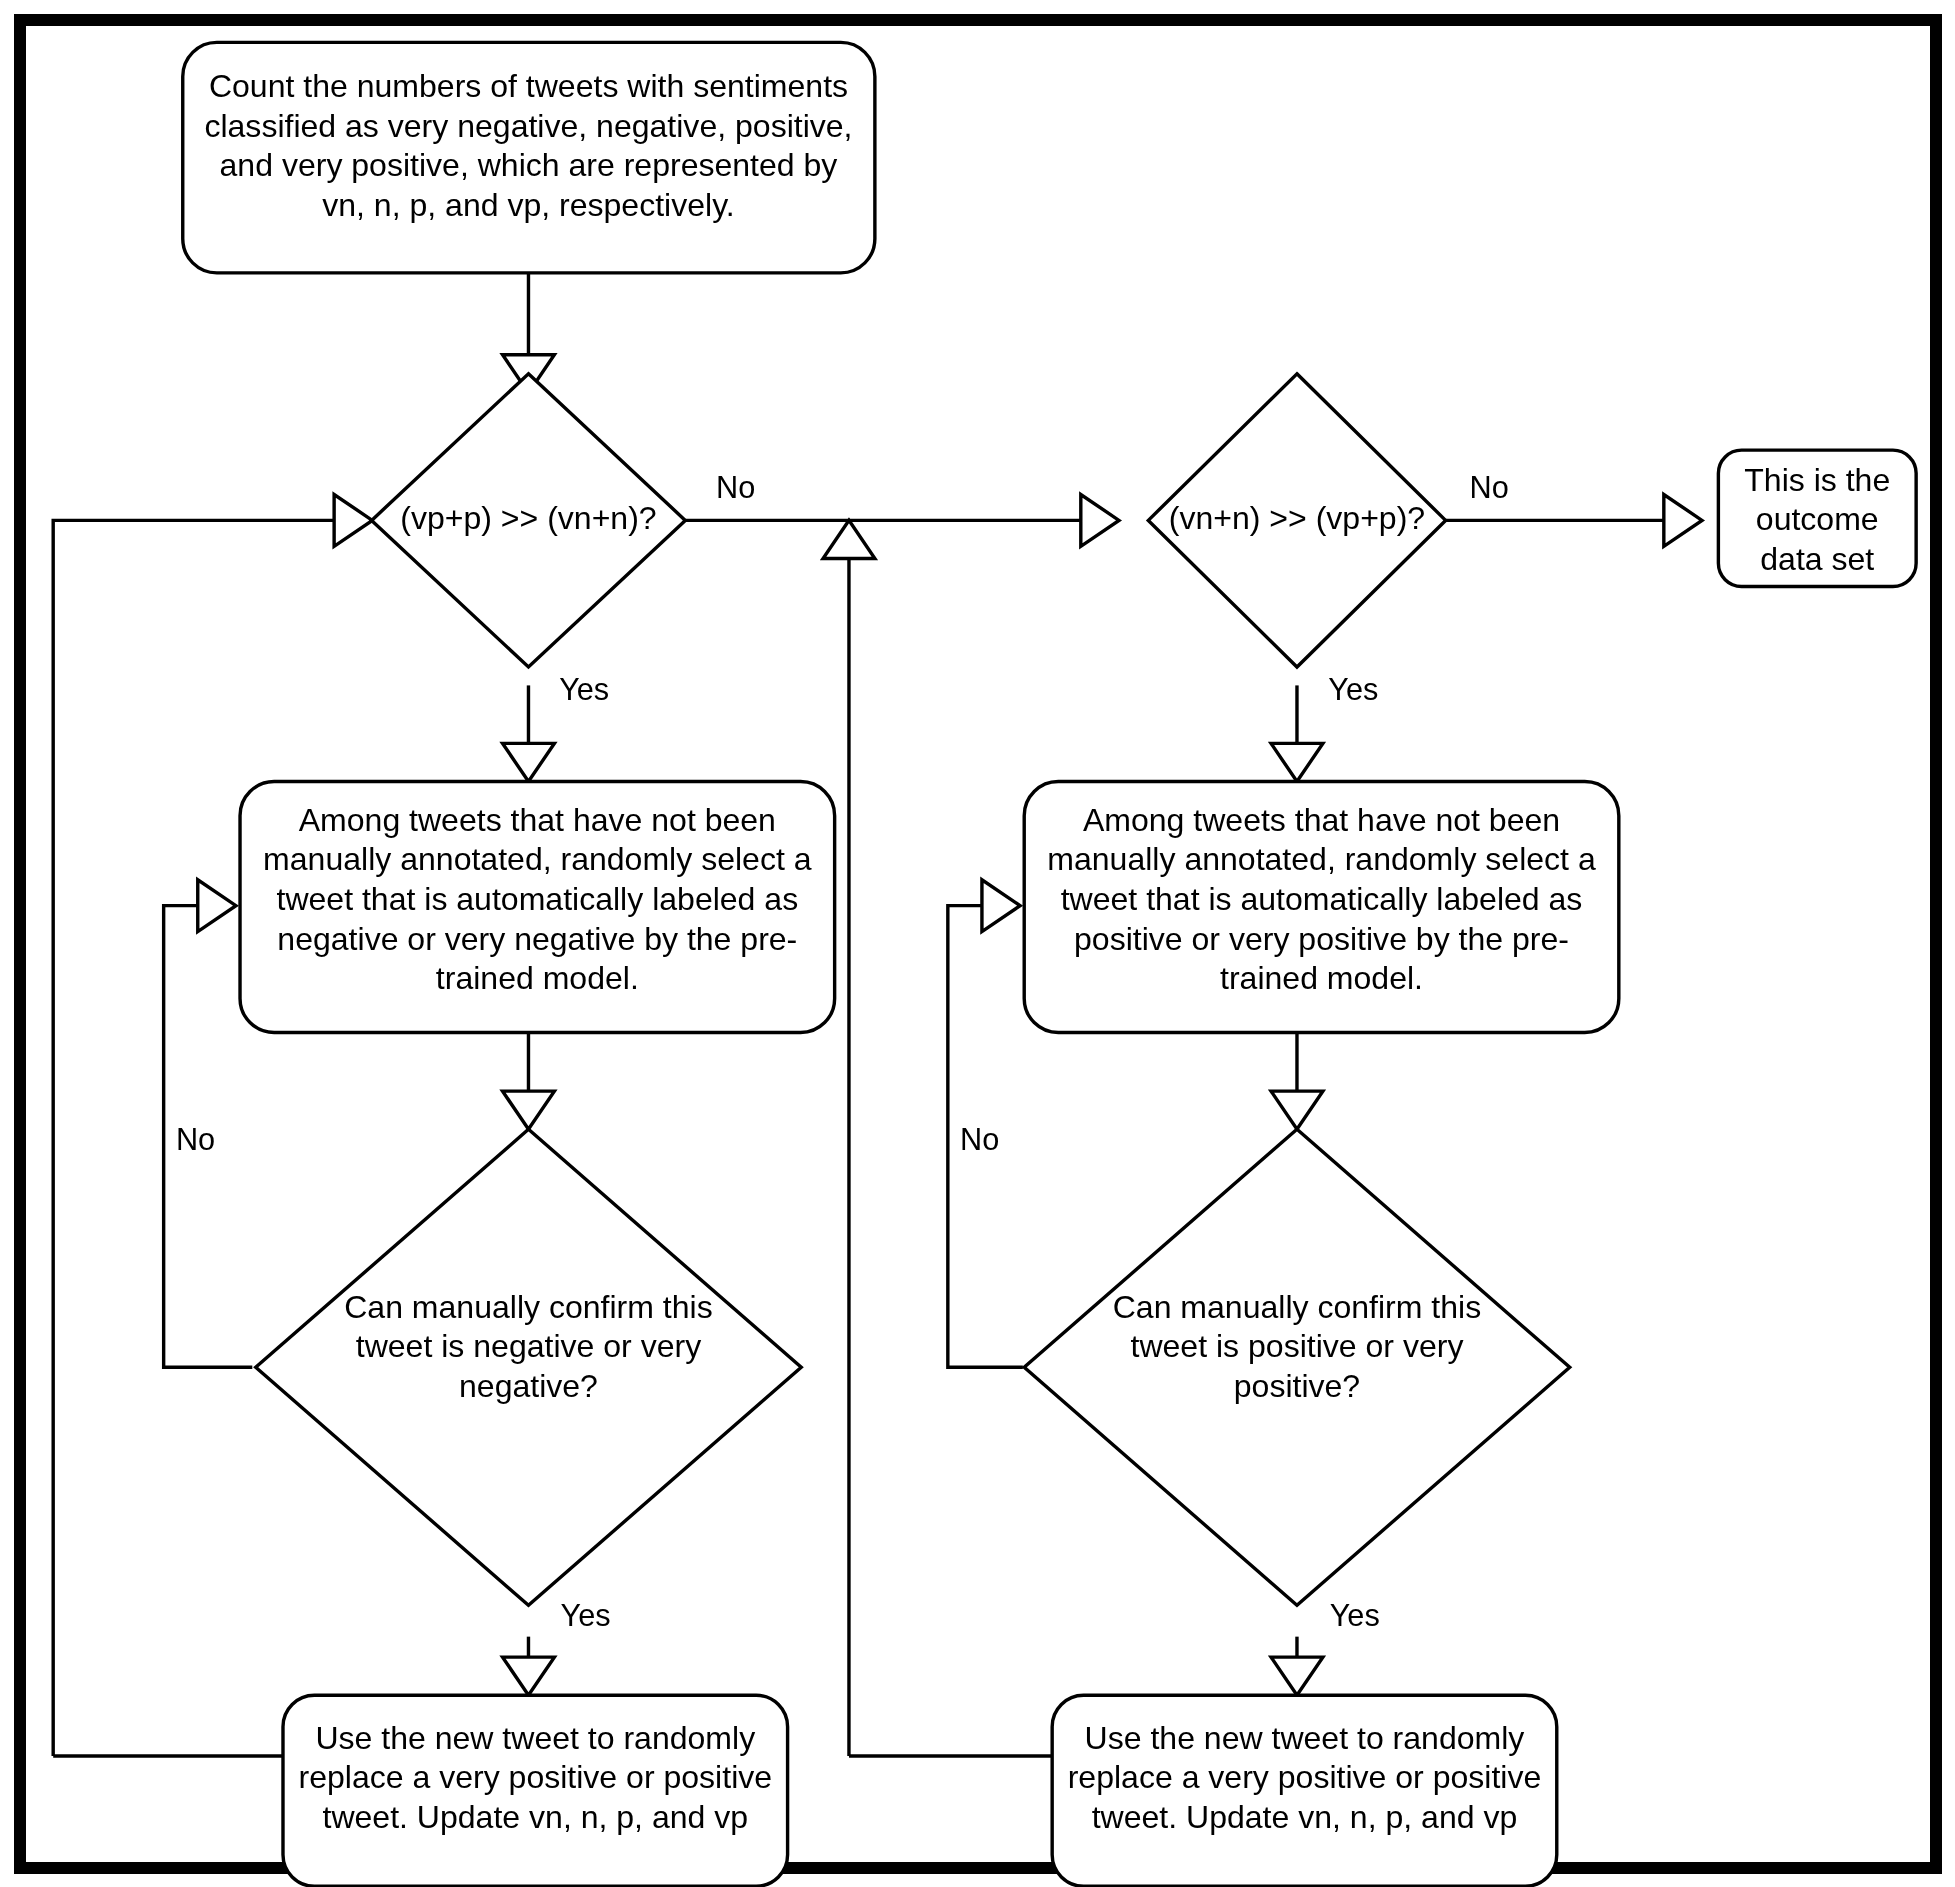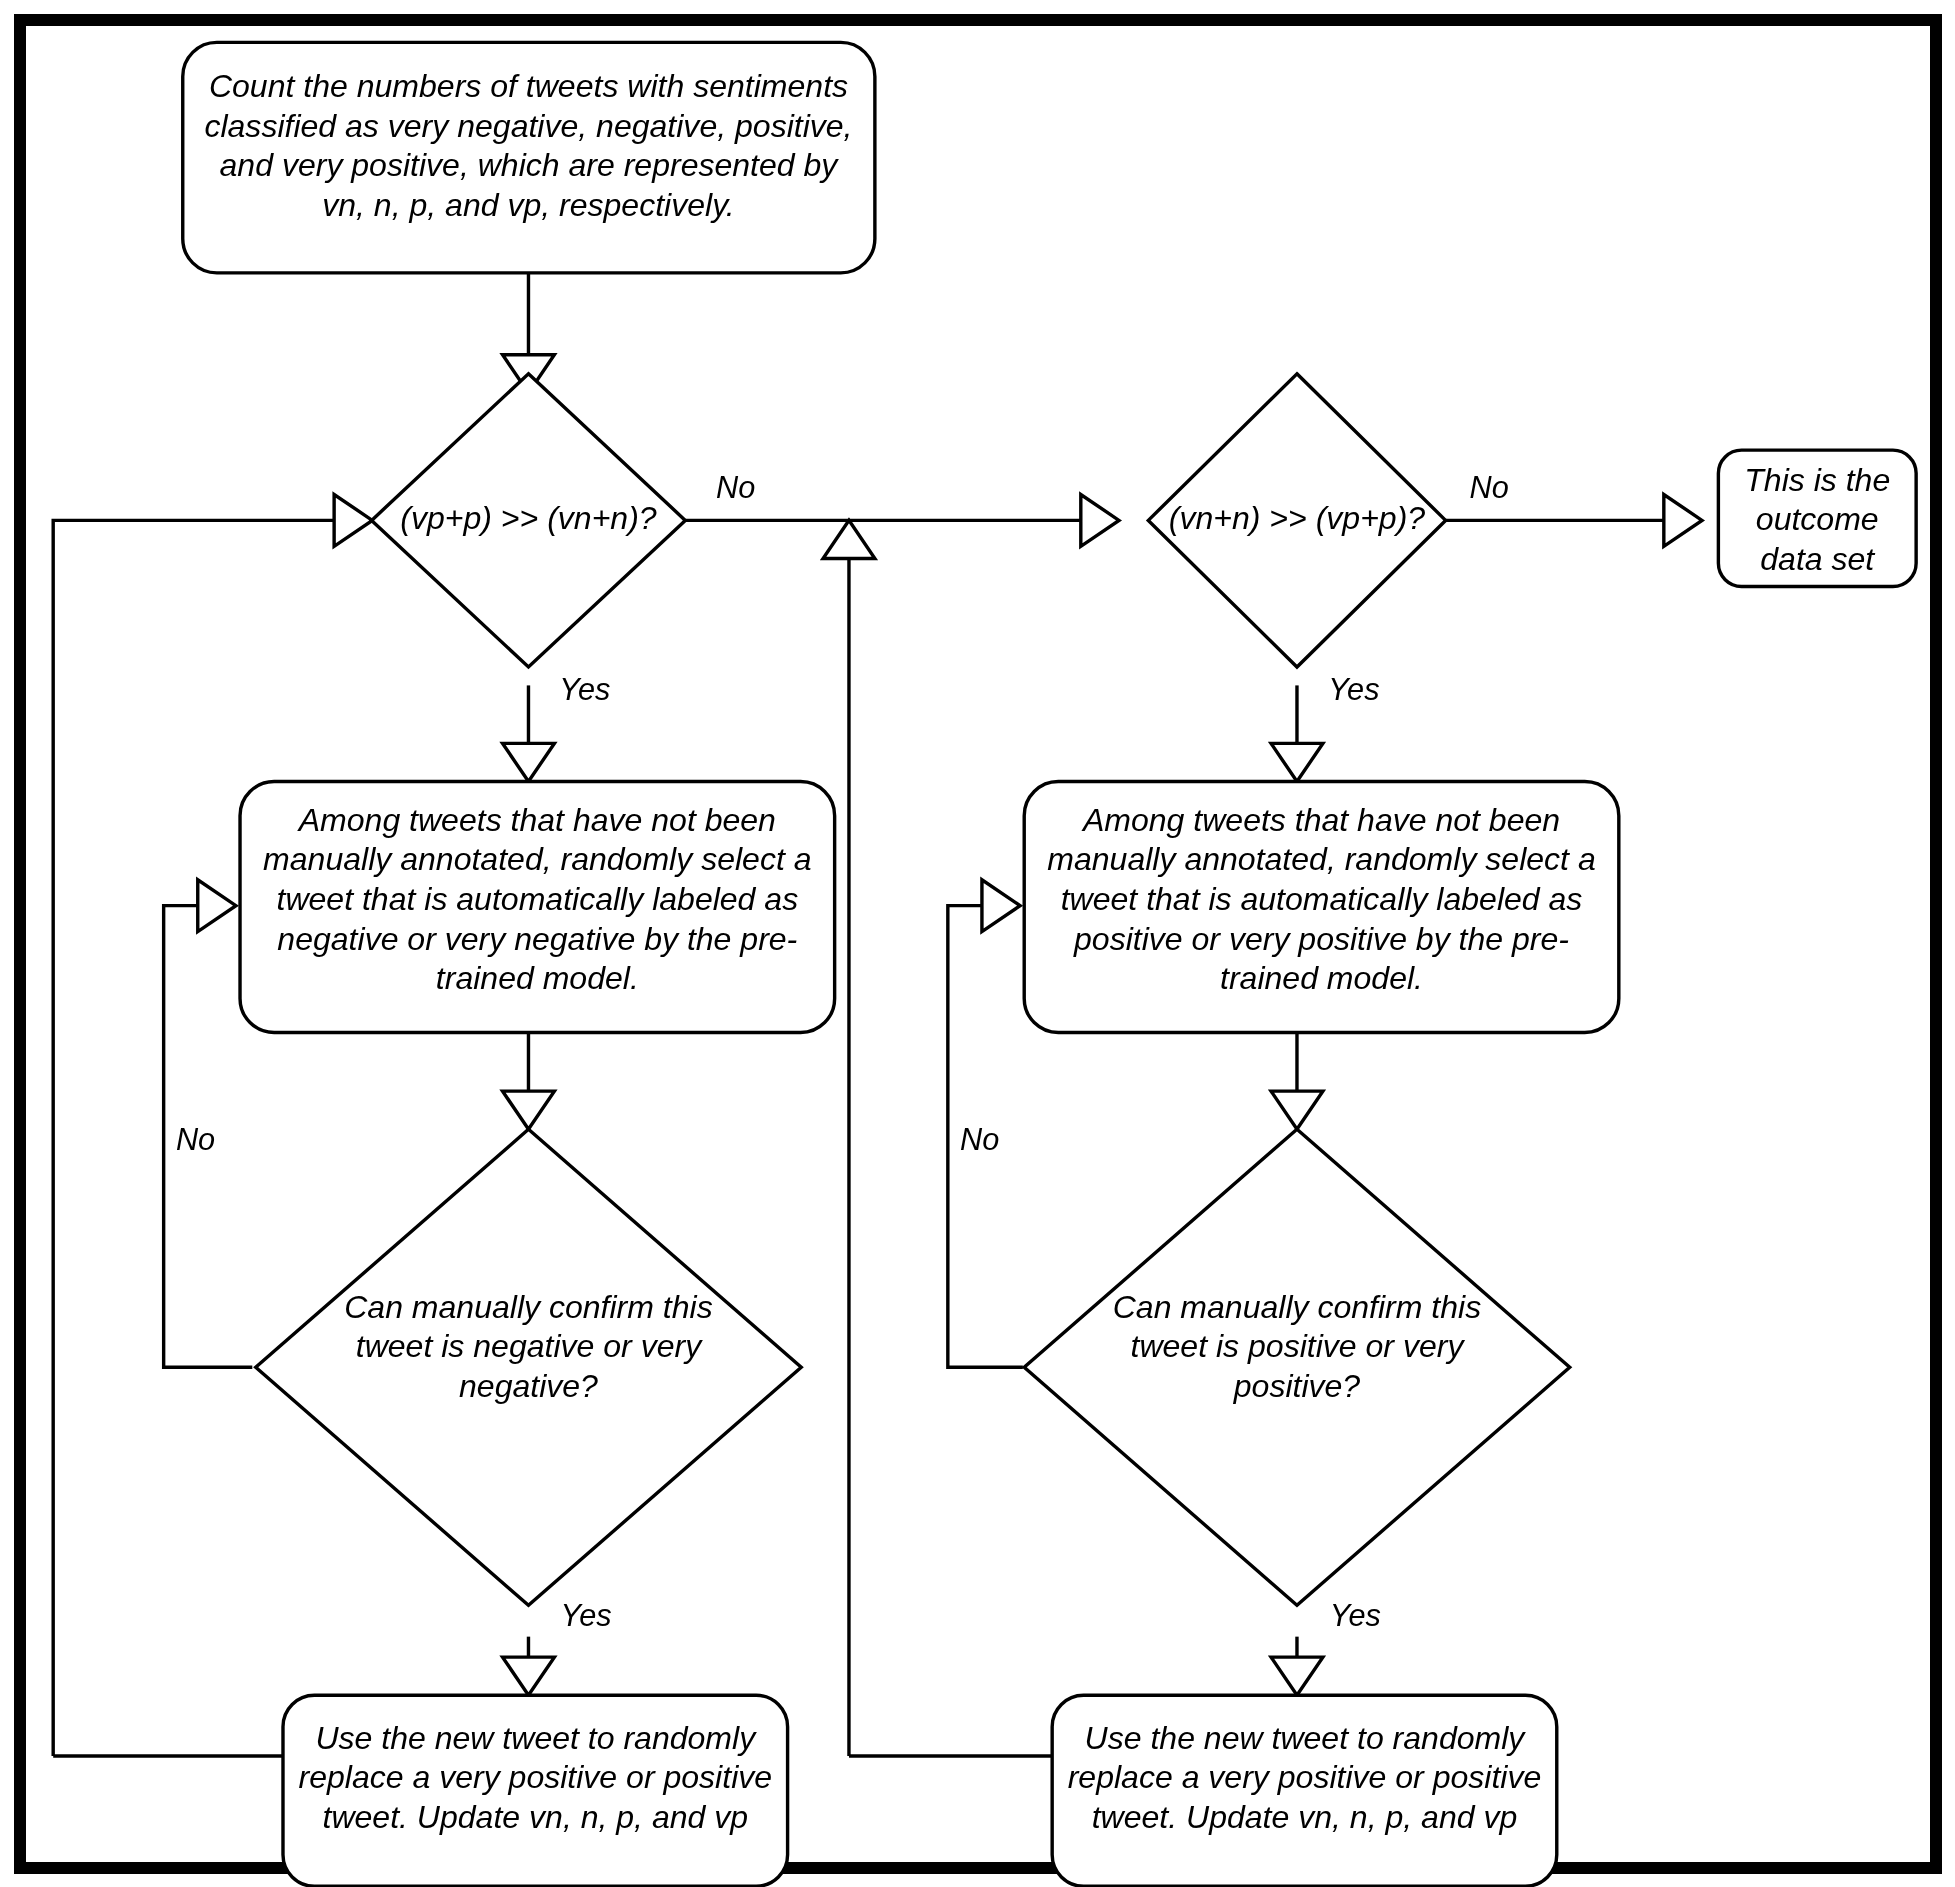--- a/index.html
+++ b/index.html
@@ -6,21 +6,20 @@
     margin: 0;
     padding: 0;
     background: #ffffff;
   }
   #page {
     position: relative;
     width: 1955px;
     height: 1887px;
     background: #ffffff;
     font-family: "Liberation Sans", sans-serif;
-    font-style: italic;
   }
   #outer-frame {
     position: absolute;
     left: 13.6px;
     top: 13.6px;
     width: 1928px;
     height: 1860px;
     border: 12.3px solid #000000;
     box-sizing: border-box;
   }

